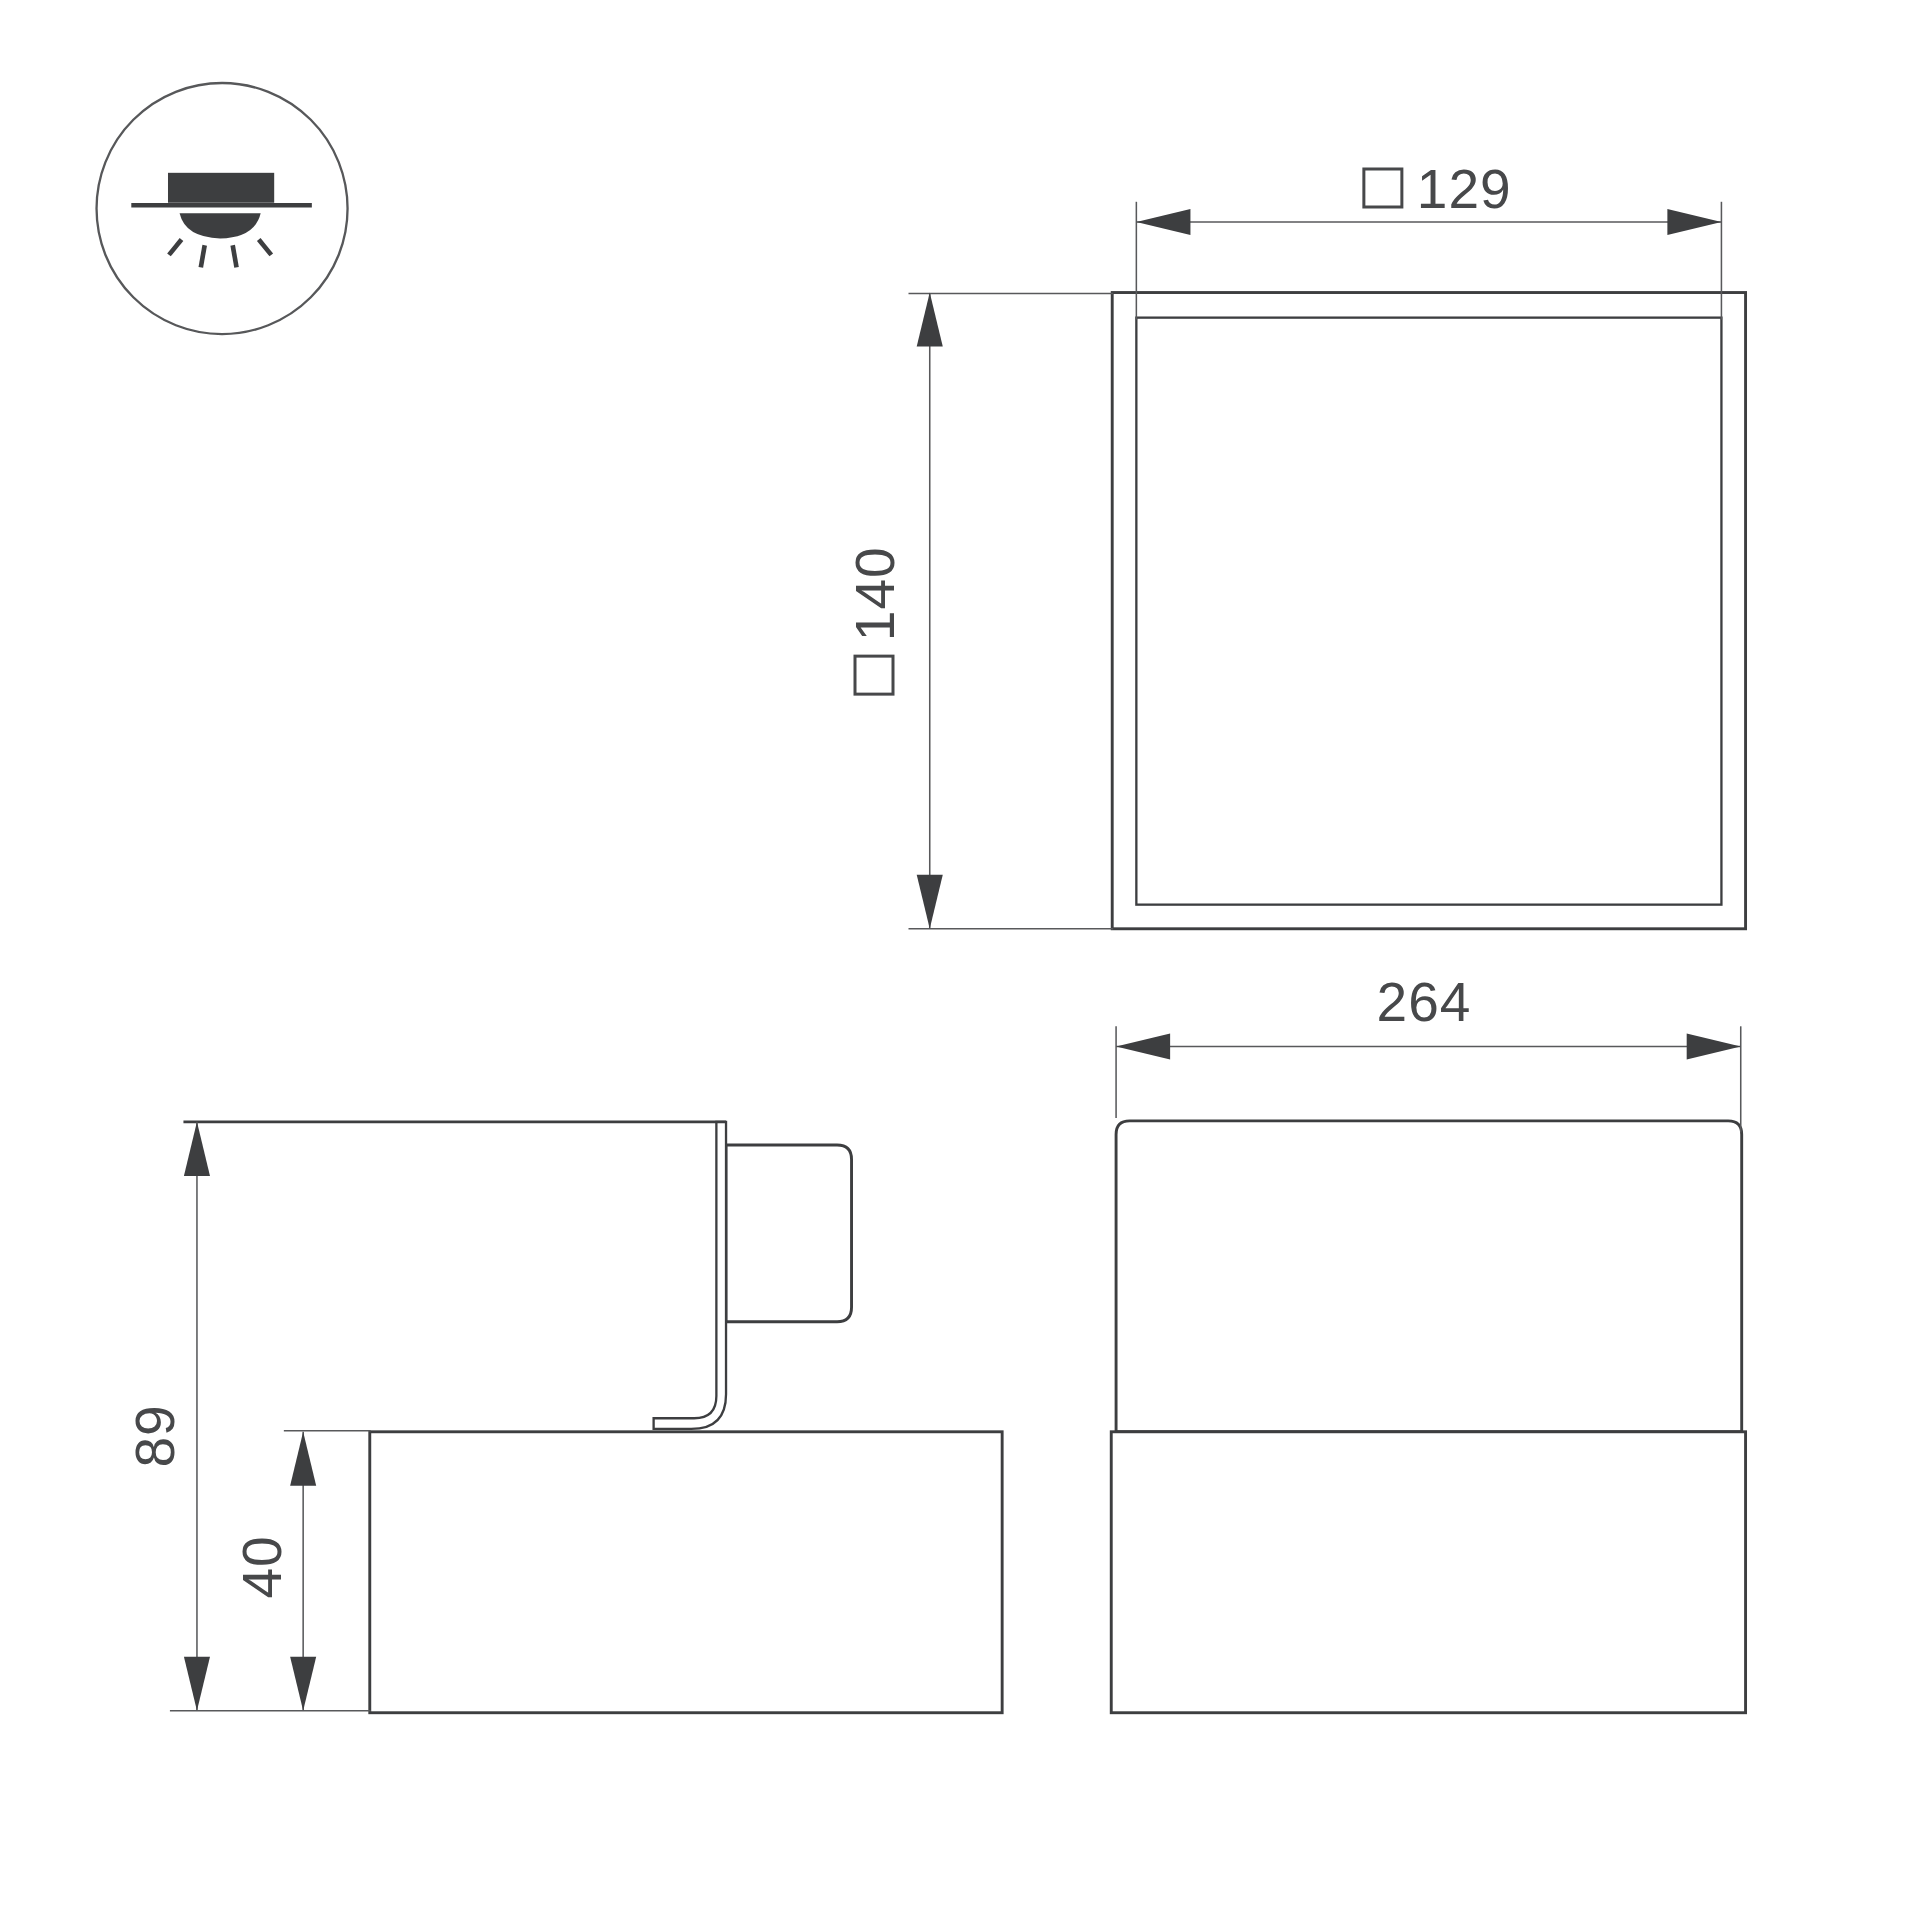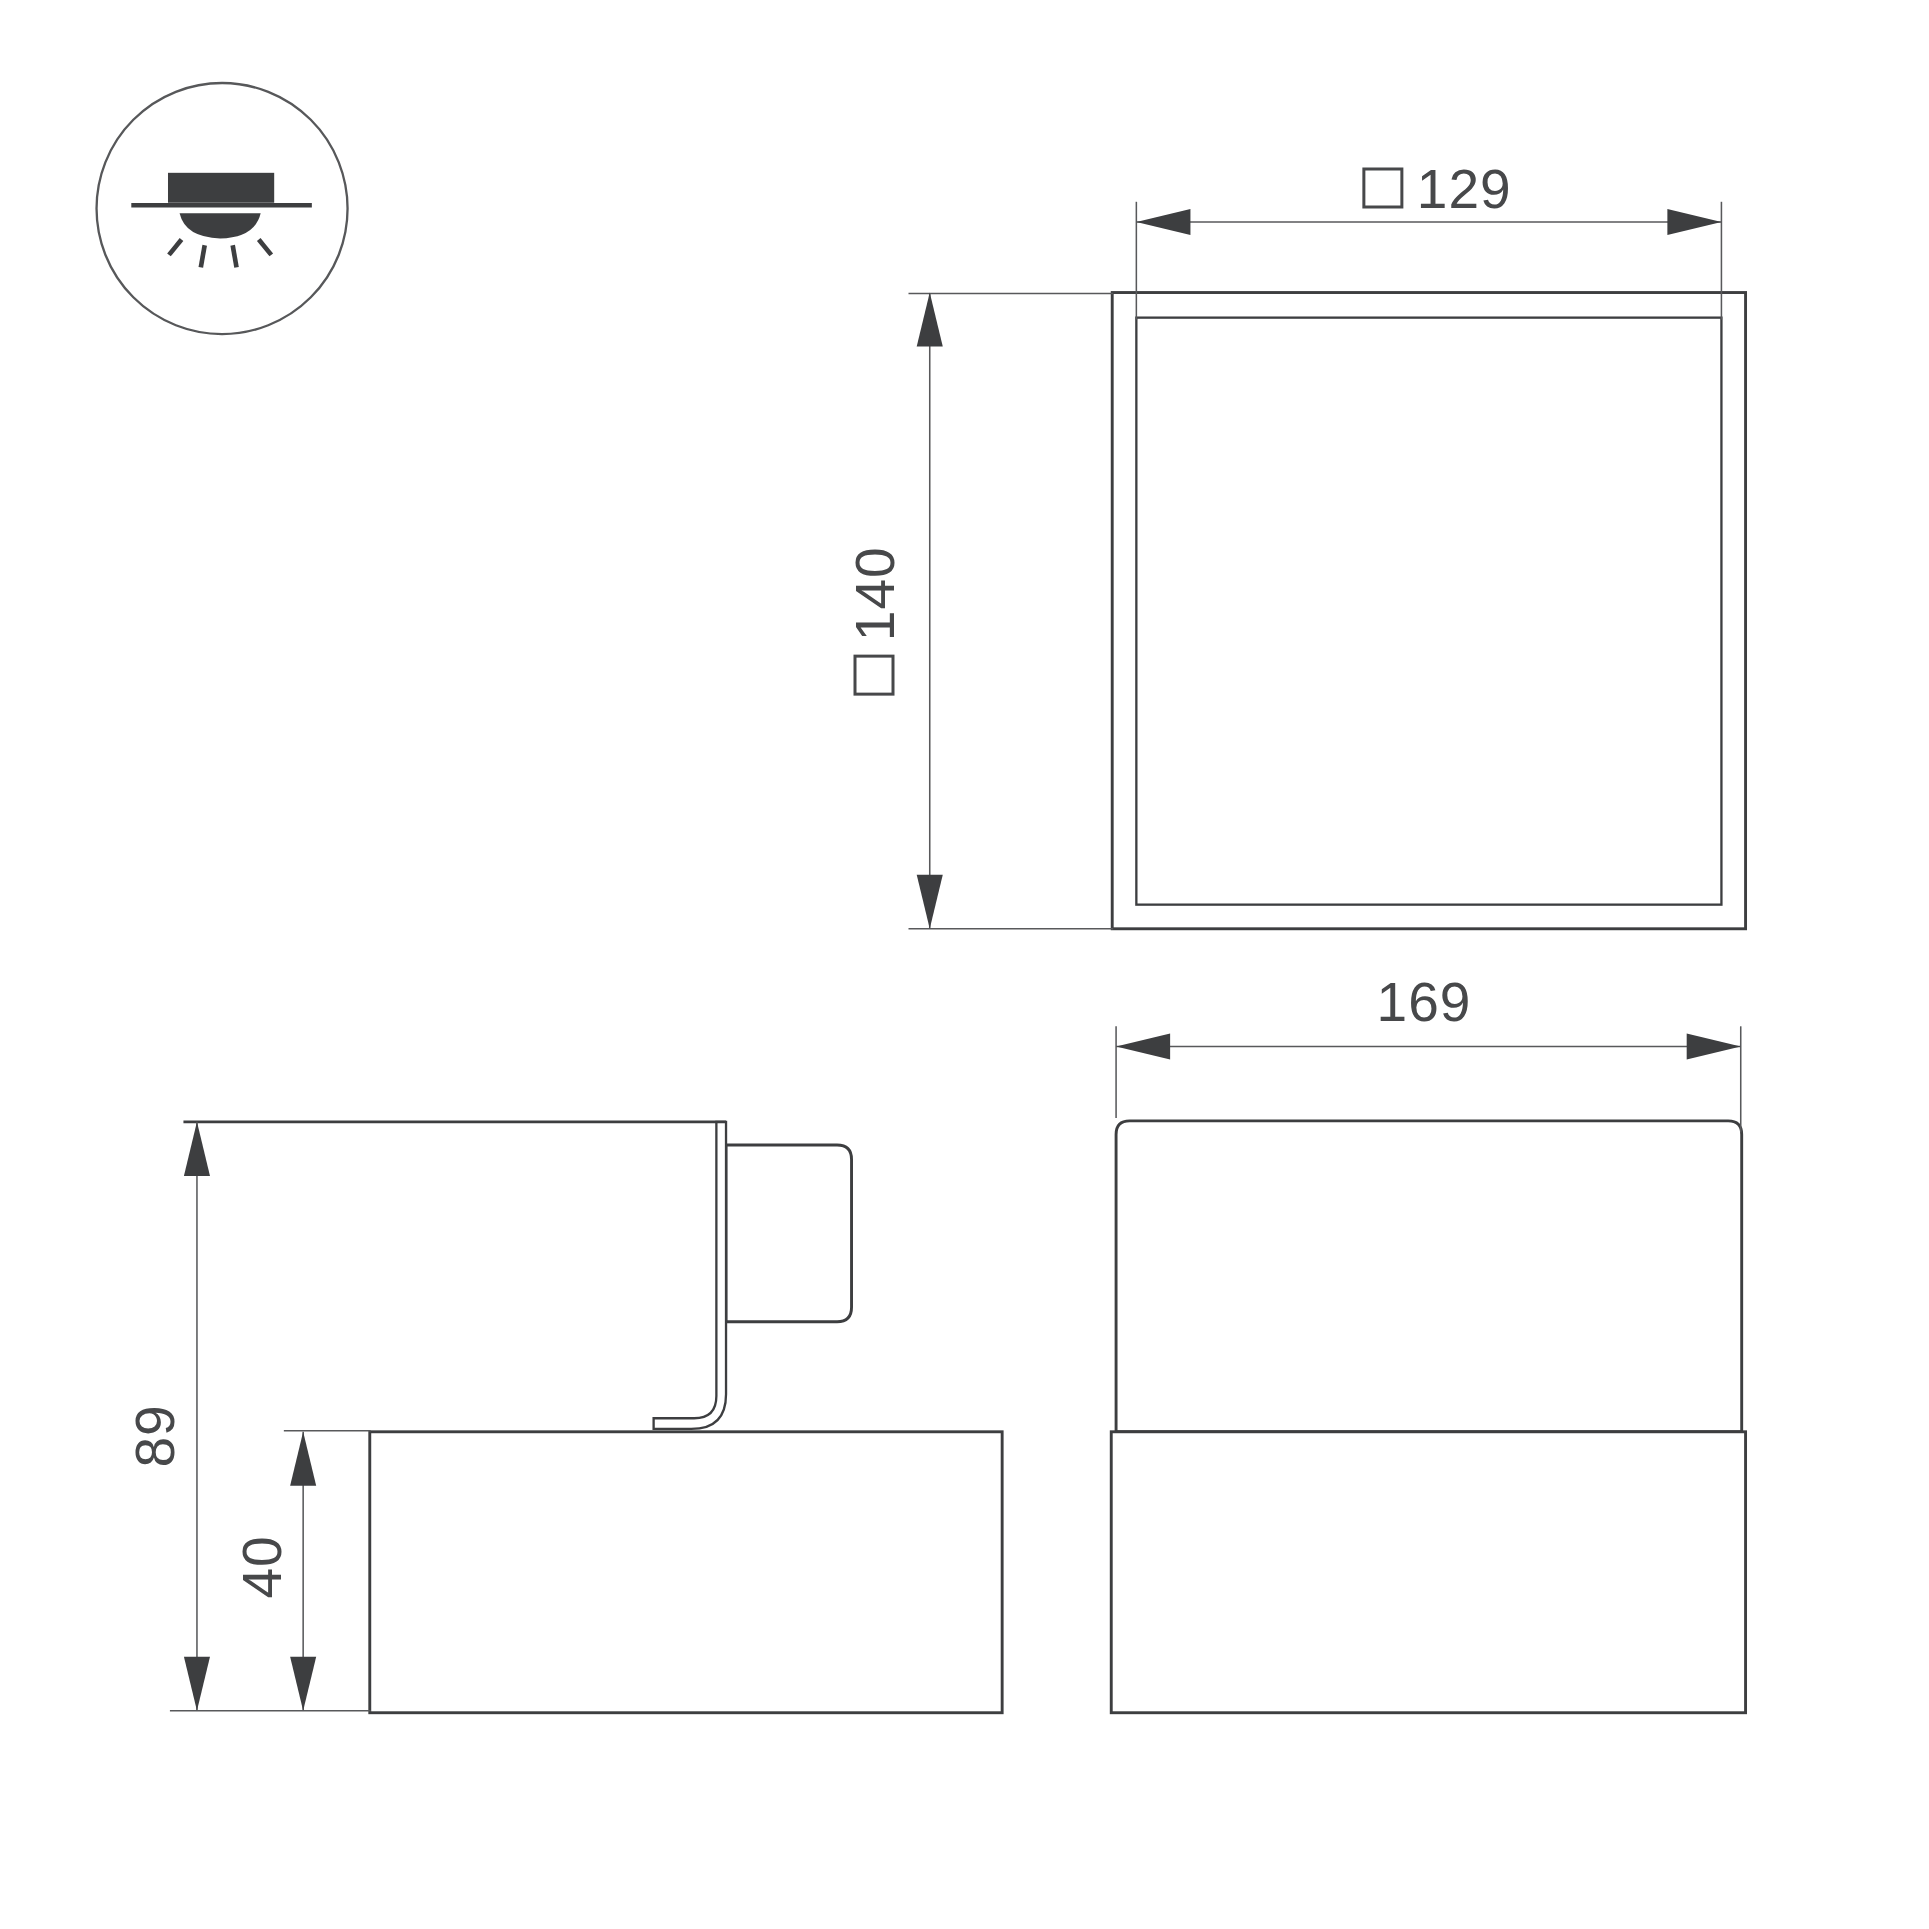--- a/index.html
+++ b/index.html
@@ -124,21 +124,21 @@
     <span class="sq-symbol"></span>
     <span>129</span>
   </div>
 
   <div class="dim-label vertical" style="left:875px; top:621px;">
     <span class="sq-symbol"></span>
     <span>140</span>
   </div>
 
   <div class="dim-label" style="left:1424px; top:1002px;">
-    <span>169</span>
+    <span>264</span>
   </div>
 
   <div class="dim-label vertical" style="left:155px; top:1436px;">
     <span>89</span>
   </div>
 
   <div class="dim-label vertical" style="left:262px; top:1567px;">
     <span>40</span>
   </div>
 

